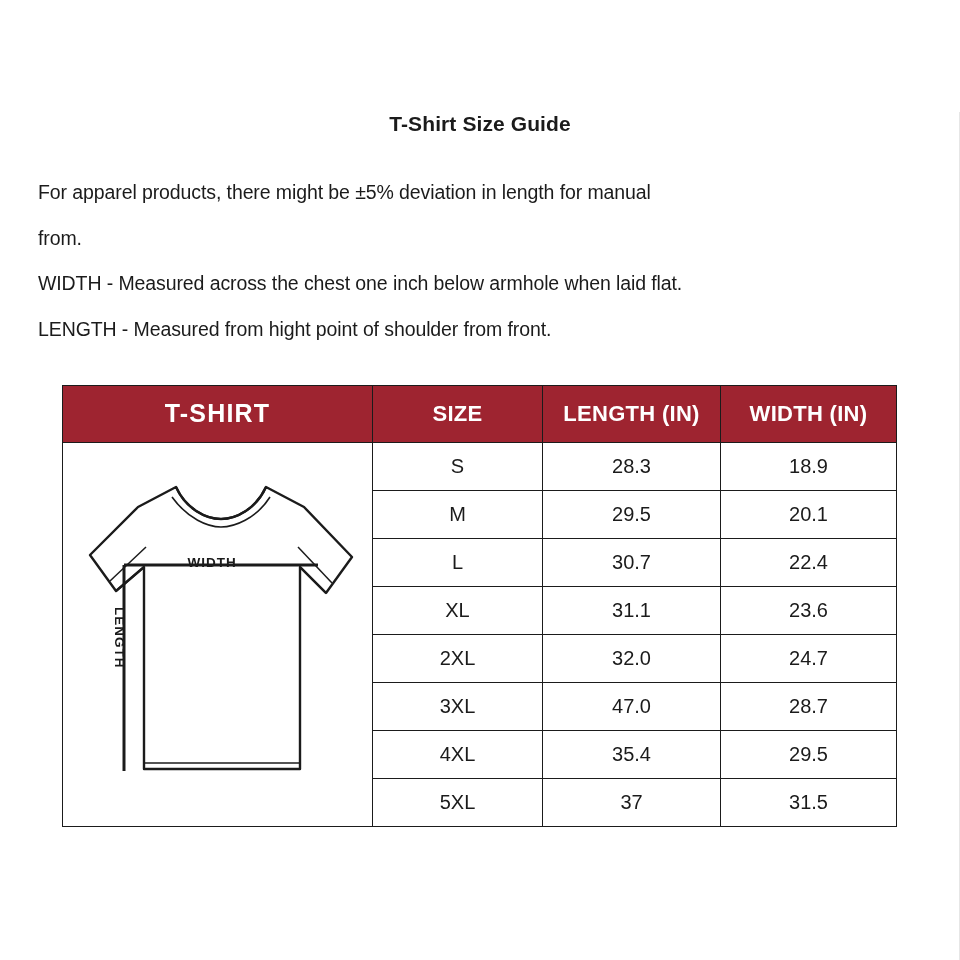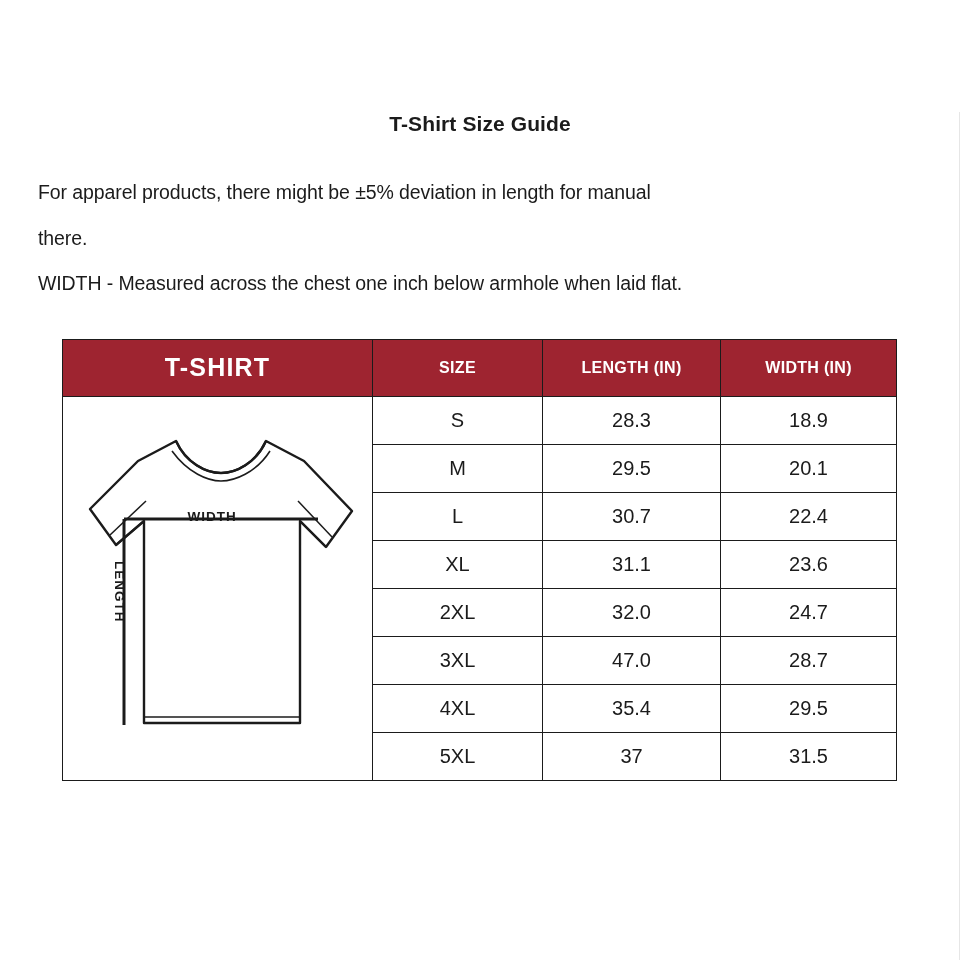--- a/index.html
+++ b/index.html
@@ -51,21 +51,21 @@
     padding-left: 28px;
   }
   table.size-chart td, table.size-chart th {
     border: 1.5px solid #1b1b1b;
     padding: 0;
   }
   thead th {
     background: #9e2430;
     color: #ffffff;
     height: 56px;
-    font-size: 16px;
+    font-size: 22px;
     font-weight: bold;
     letter-spacing: 0.3px;
     vertical-align: middle;
   }
   th.brand-head {
     font-size: 25px;
     letter-spacing: 1.2px;
   }
   tbody td {
     height: 47px;
@@ -119,22 +119,23 @@
 </style>
 </head>
 <body>
 
 <div class="page">
 
   <div class="title">T-Shirt Size Guide</div>
 
   <div class="intro">
     <p>For apparel products, there might be ±5% deviation in length for manual</p>
-    <p>there.</p>
+    <p>from.</p>
     <p>WIDTH - Measured across the chest one inch below armhole when laid flat.</p>
+    <p>LENGTH - Measured from hight point of shoulder from front.</p>
   </div>
 
   <div class="chart-wrap">
     <table class="size-chart">
       <colgroup>
         <col style="width:310px">
         <col style="width:170px">
         <col style="width:178px">
         <col style="width:176px">
       </colgroup>

